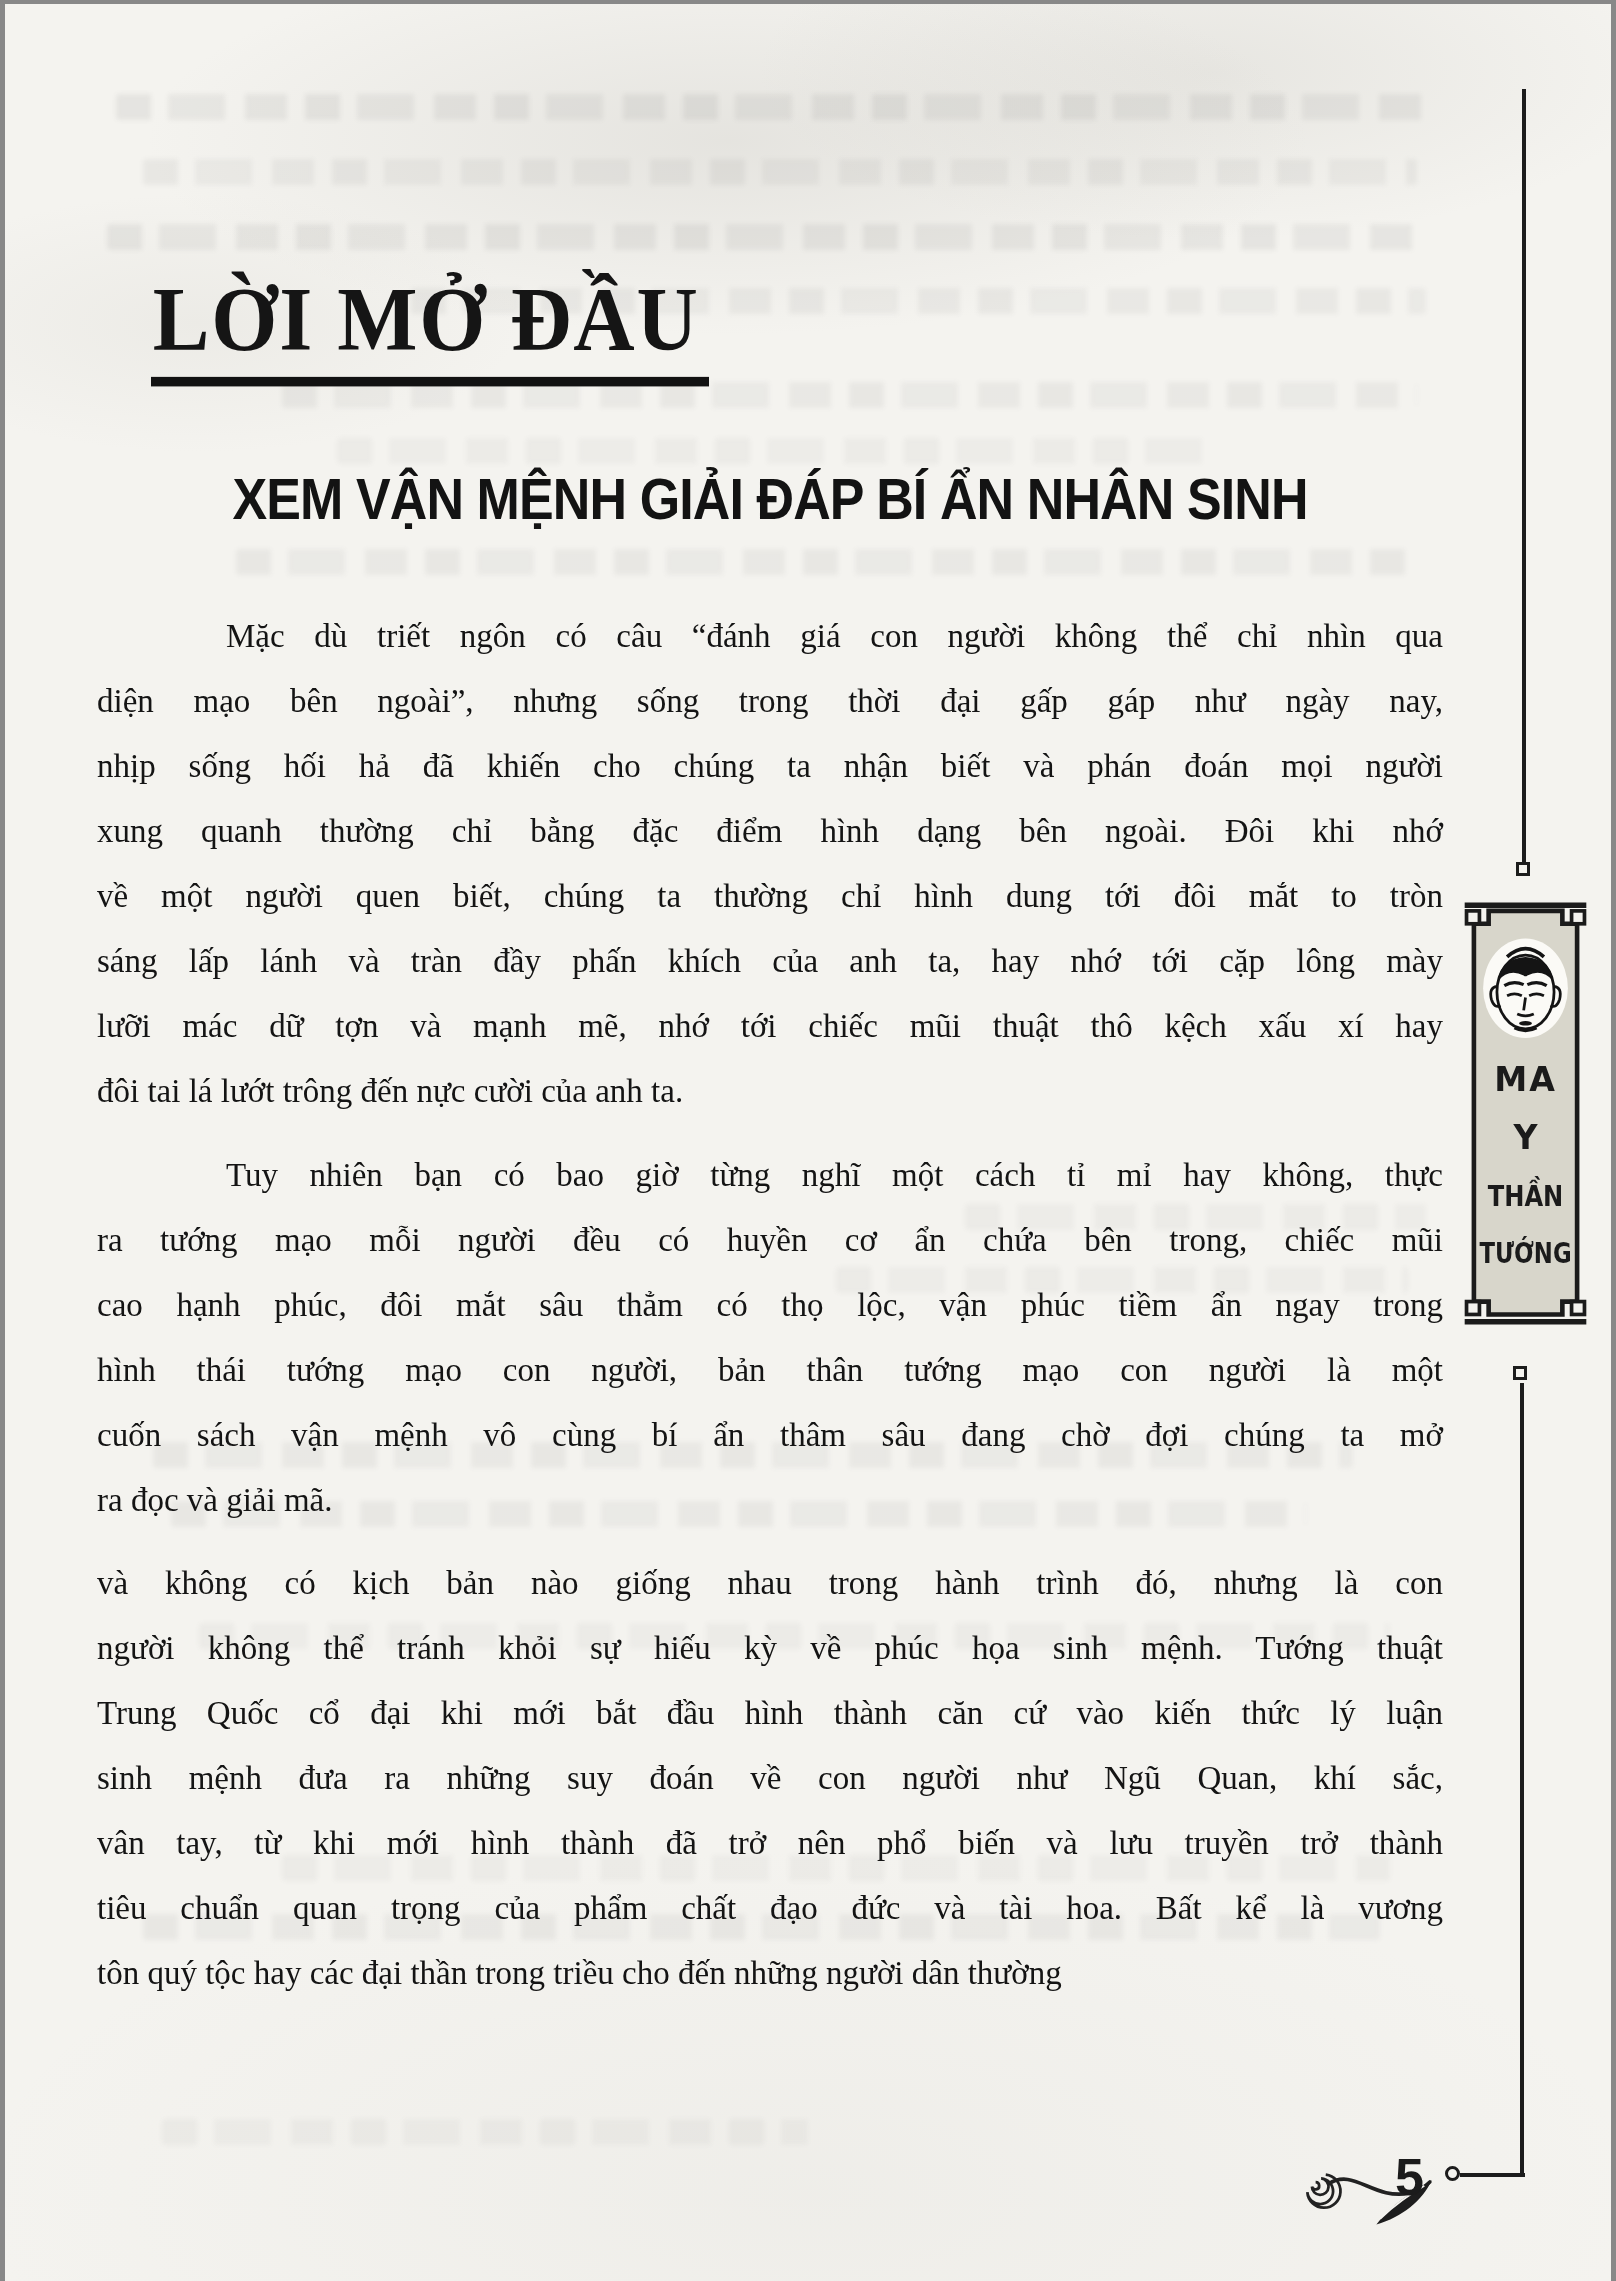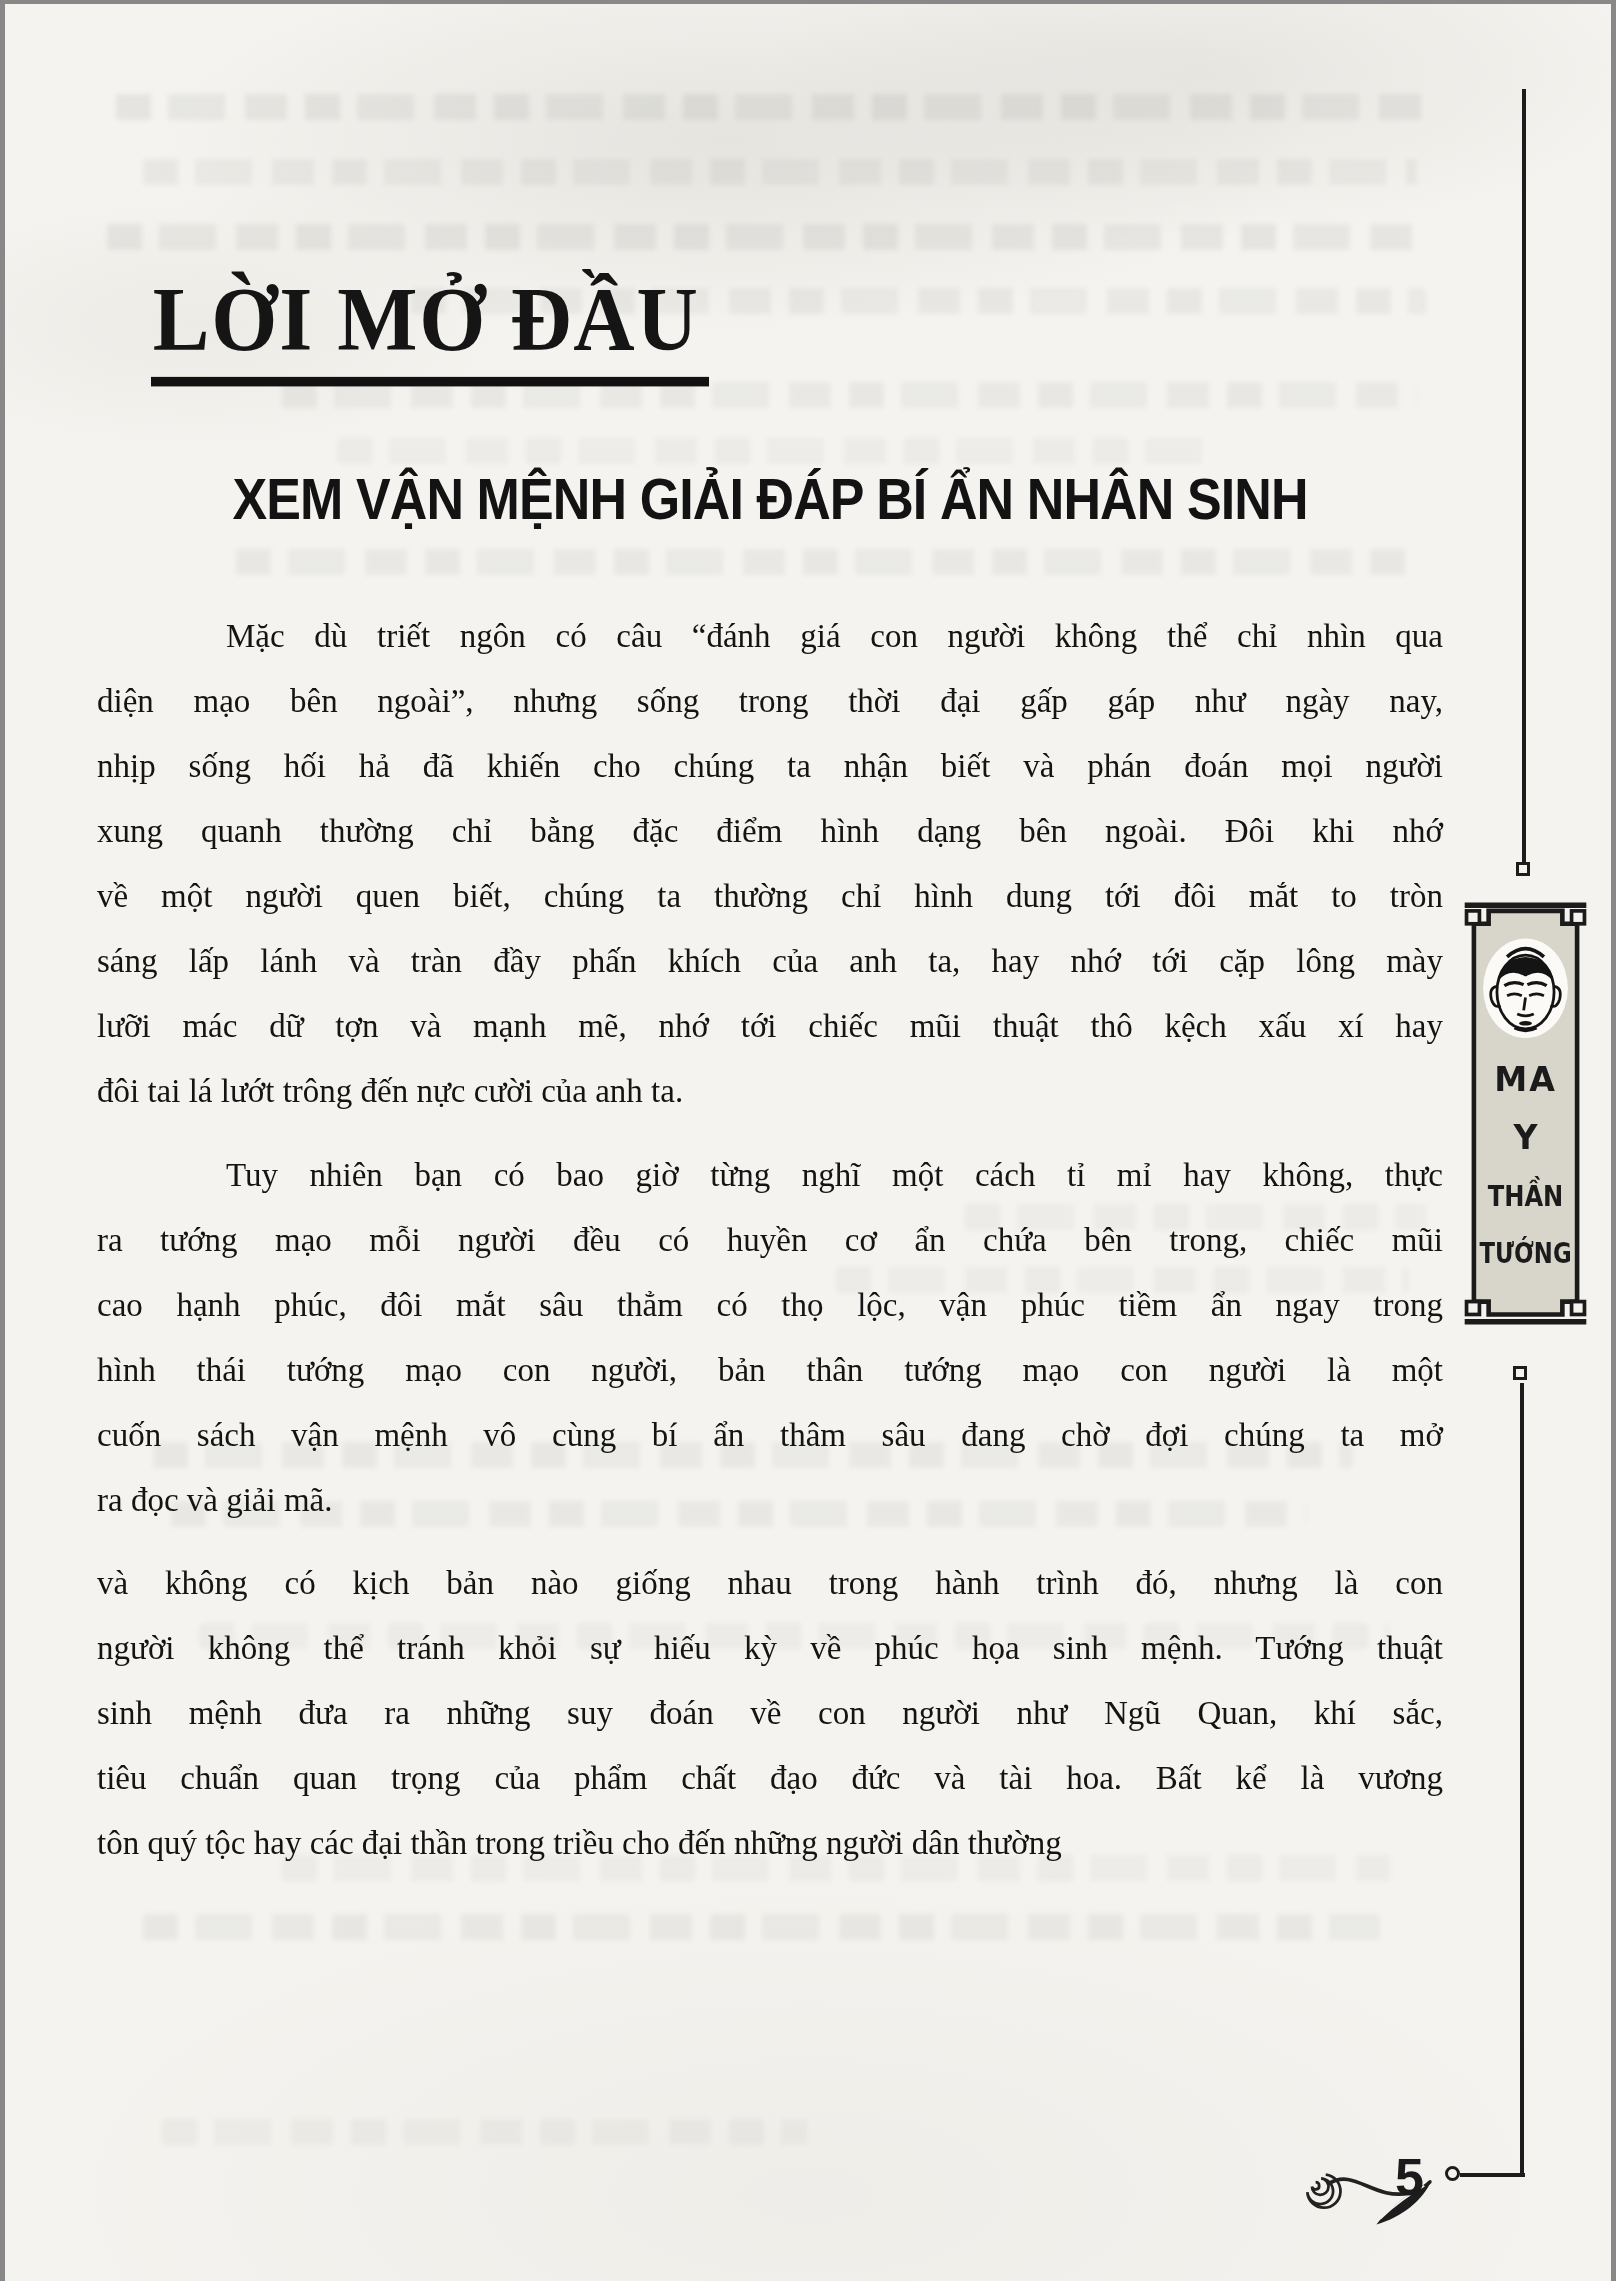--- a/index.html
+++ b/index.html
@@ -118,21 +118,23 @@
       <div class="line first">Tuy nhiên bạn có bao giờ từng nghĩ một cách tỉ mỉ hay không, thực</div>
       <div class="line">ra tướng mạo mỗi người đều có huyền cơ ẩn chứa bên trong, chiếc mũi</div>
       <div class="line">cao hạnh phúc, đôi mắt sâu thẳm có thọ lộc, vận phúc tiềm ẩn ngay trong</div>
       <div class="line">hình thái tướng mạo con người, bản thân tướng mạo con người là một</div>
       <div class="line">cuốn sách vận mệnh vô cùng bí ẩn thâm sâu đang chờ đợi chúng ta mở</div>
       <div class="line last">ra đọc và giải mã.</div>
     </div>
     <div class="para">
       <div class="line">và không có kịch bản nào giống nhau trong hành trình đó, nhưng là con</div>
       <div class="line">người không thể tránh khỏi sự hiếu kỳ về phúc họa sinh mệnh. Tướng thuật</div>
+      <div class="line">Trung Quốc cổ đại khi mới bắt đầu hình thành căn cứ vào kiến thức lý luận</div>
       <div class="line">sinh mệnh đưa ra những suy đoán về con người như Ngũ Quan, khí sắc,</div>
+      <div class="line">vân tay, từ khi mới hình thành đã trở nên phổ biến và lưu truyền trở thành</div>
       <div class="line">tiêu chuẩn quan trọng của phẩm chất đạo đức và tài hoa. Bất kể là vương</div>
       <div class="line last">tôn quý tộc hay các đại thần trong triều cho đến những người dân thường</div>
     </div>
   </div>
 
   <div class="vrule" id="vrule-top"></div>
   <div class="rule-square" id="rule-square-top"></div>
   <div class="rule-square" id="rule-square-mid"></div>
   <div class="vrule" id="vrule-bottom"></div>
   <div id="rule-corner-h"></div>

